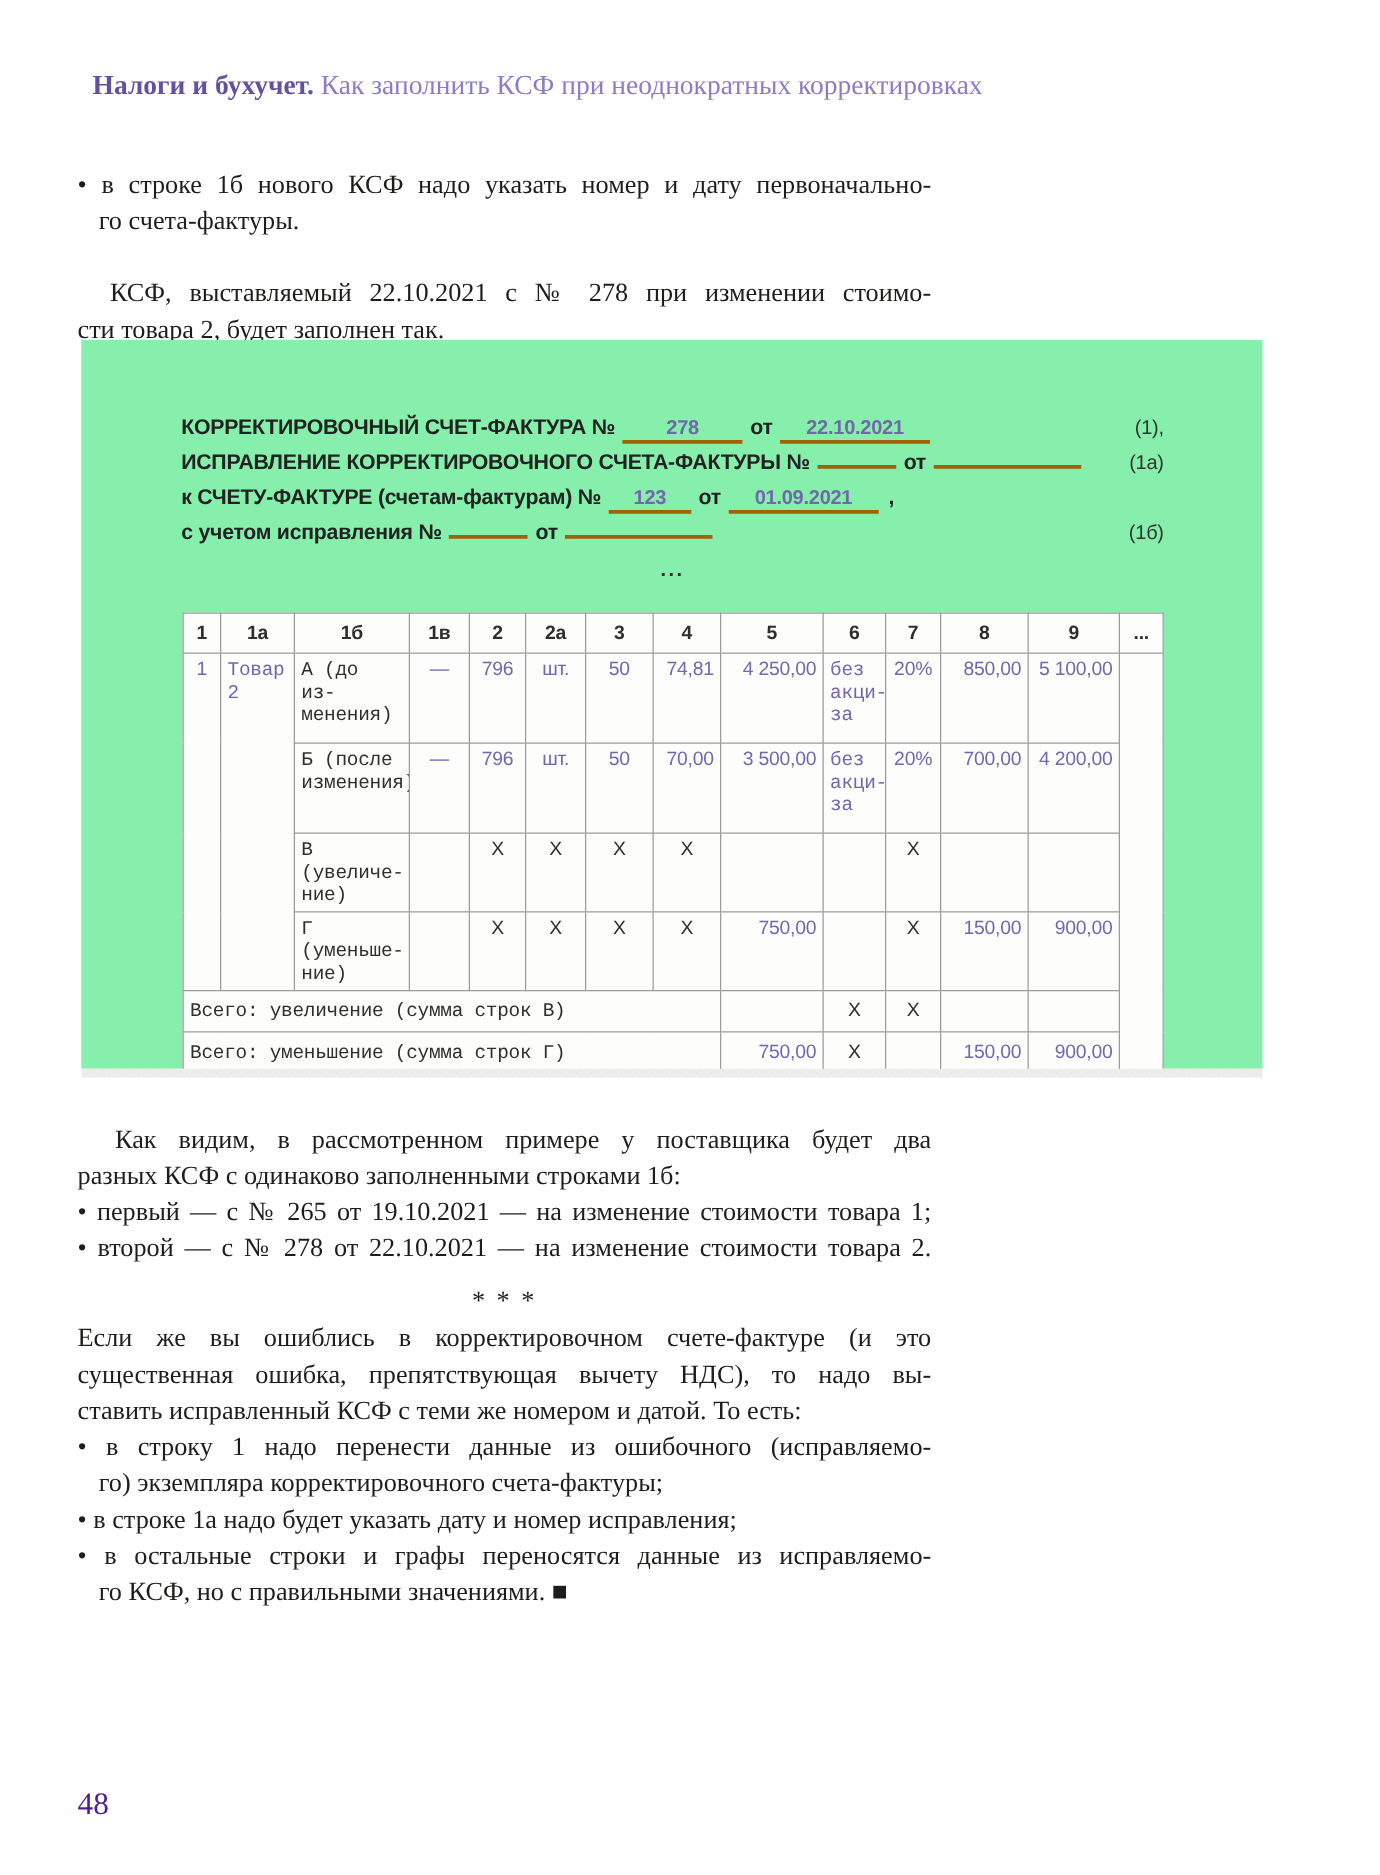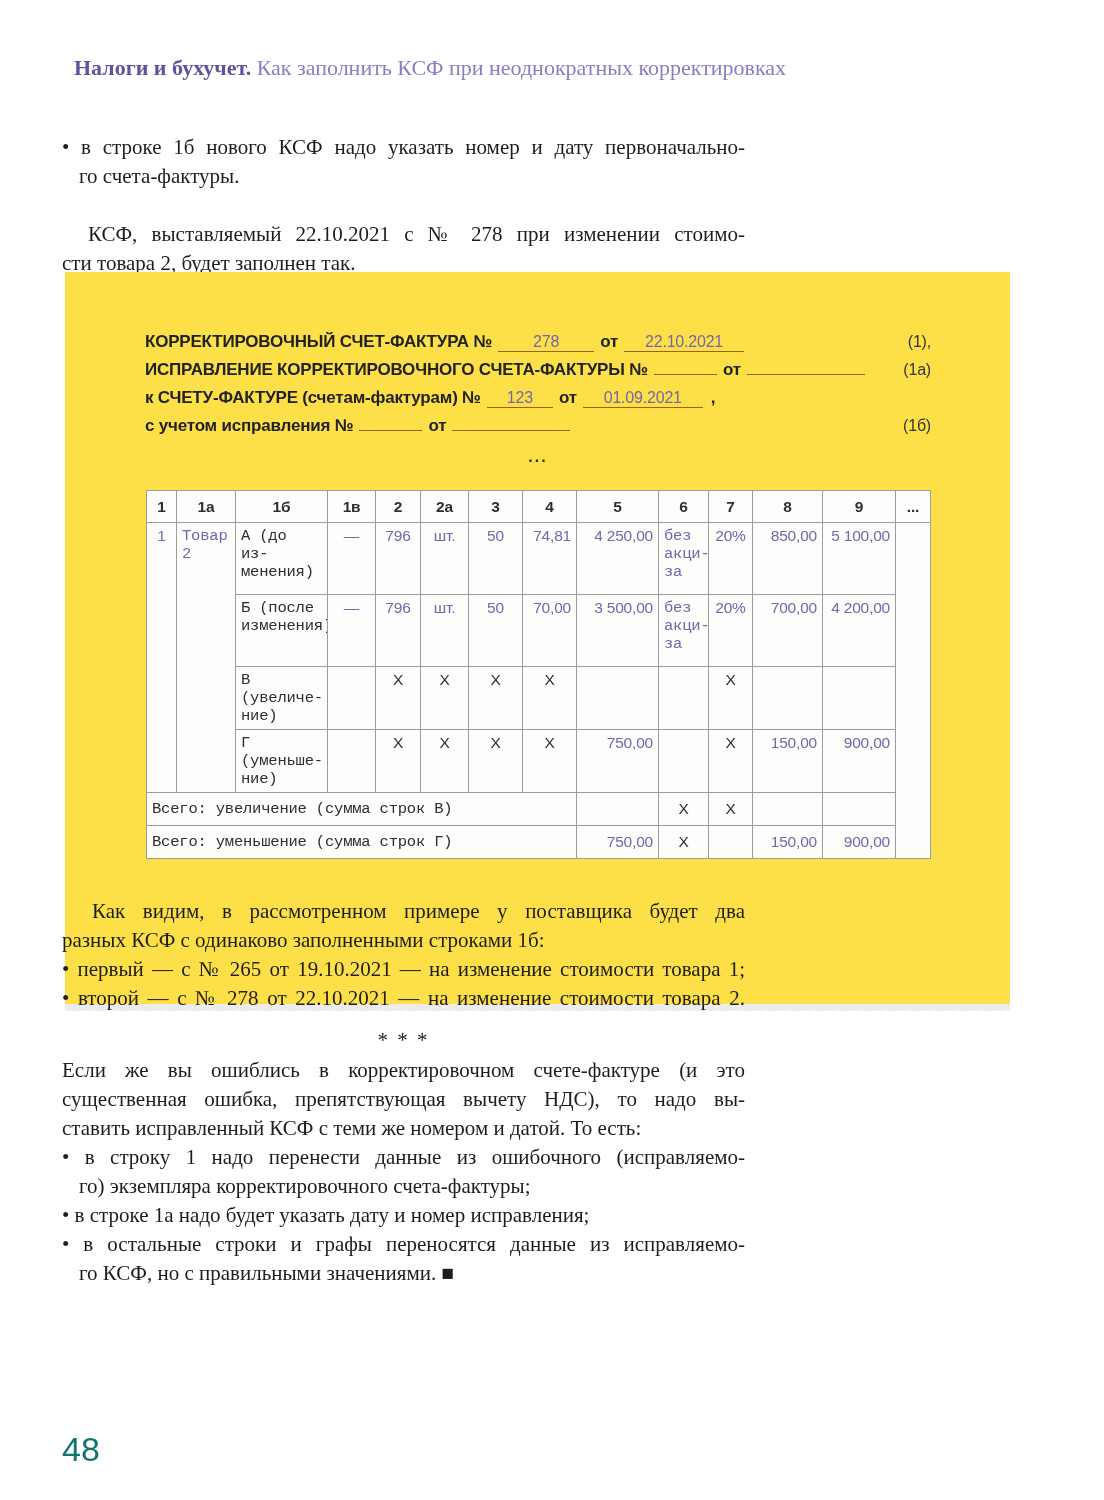--- a/index.html
+++ b/index.html
@@ -18,53 +18,53 @@
   .txt .ind26{text-indent:26px;margin-top:29px;}
   .txt .ind30{text-indent:30px;}
   .txt .j{text-align:justify;text-align-last:justify;}
 
   .intro{position:absolute;left:62px;top:133px;width:683px;}
   .summary{position:absolute;left:62px;top:897px;width:683px;}
   .tailsec{position:absolute;left:62px;top:1026px;width:683px;}
   .stars{text-align:center;font-size:21px;height:30px;letter-spacing:2px;}
 
   
-  .panel{position:absolute;left:65px;top:272px;width:945px;height:732px;background:#fde047;}
+  .panel{position:absolute;left:65px;top:272px;width:945px;height:583px;background:#86efac;}
   .panel::after{content:"";position:absolute;left:0;bottom:-7px;width:100%;height:7px;
     background-image:linear-gradient(-45deg,transparent 5px,#ececeb 0),linear-gradient(45deg,transparent 5px,#eceneb 0);
     background-image:linear-gradient(-45deg,transparent 5px,#ece     ceb 0);
     background-image:linear-gradient(-45deg,transparent 5px,#ececeb 0),linear-gradient(45deg,transparent 5px,#ececeb 0);
     background-size:12px 7px;background-repeat:repeat-x;}
 
   
   .form{position:absolute;left:80px;top:60px;width:786px;
         font-family:"Liberation Sans", sans-serif;letter-spacing:-0.2px;}
   .fline{display:flex;align-items:baseline;height:28px;font-size:17px;font-weight:bold;color:#222222;white-space:nowrap;}
   .fline .marker{margin-left:auto;font-weight:normal;font-size:16px;color:#333333;}
   .fline .comma{font-weight:bold;margin-left:2px;}
-  .blank{display:inline-block;border-bottom:1px solid #a16207;text-align:center;
-         font-weight:normal;font-size:16px;color:#7366ad;margin:0 6px;padding:0 4px;}
+  .blank{display:inline-block;border-bottom:3px solid #a16207;text-align:center;
+         font-weight:bold;font-size:16px;color:#7366ad;margin:0 6px;padding:0 4px;}
   .w88{min-width:88px;} .w112{min-width:112px;} .w55{min-width:55px;} .w110{min-width:110px;} .w58{min-width:58px;}
 
   .tbl-ellipsis{position:absolute;left:80px;top:176px;width:786px;text-align:center;
         font-family:"Liberation Sans", sans-serif;font-weight:bold;font-size:16px;color:#2e2e2e;letter-spacing:2px;}
 
   
   table.inv{position:absolute;left:81px;top:218px;border-collapse:collapse;table-layout:fixed;width:784px;
             font-family:"Liberation Sans", sans-serif;font-size:15.5px;letter-spacing:-0.2px;background:#fdfdfc;}
   table.inv td,table.inv th{border:1px solid #9c9c9c;padding:4px 5px;vertical-align:top;overflow:hidden;}
   table.inv th{font-weight:bold;color:#2e2e2e;text-align:center;vertical-align:middle;padding:2px;}
   .pu{color:#7366ad;} .dk{color:#2e2e2e;}
   .tc{text-align:center;} .tr{text-align:right;} .tl{text-align:left;font-family:Liberation Mono, monospace;}
   .ml{white-space:pre-line;margin-top:27px;}
   tr.h32{height:32px;} tr.h72{height:72px;} tr.h46{height:46px;} tr.h33{height:33px;margin-left:41px;}
   tr.h33 td{vertical-align:middle;}
 
-  .pagenum{position:absolute;left:62px;top:1430px;font-family:Liberation Sans, sans-serif;
-           font-size:34px;color:#0f766e;}
+  .pagenum{position:absolute;left:62px;top:1430px;font-family:Liberation Serif, serif;
+           font-size:25px;color:#4c1d95;}
 </style>
 </head>
 <body>
 
 <div class="page">
 
   <div class="masthead"><span class="brand">Налоги и бухучет.</span><span class="atitle"> Как заполнить КСФ при неоднократных корректировках</span></div>
 
   <div class="intro txt">
     <div class="line j">• в строке 1б нового КСФ надо указать номер и дату первоначально-</div>

